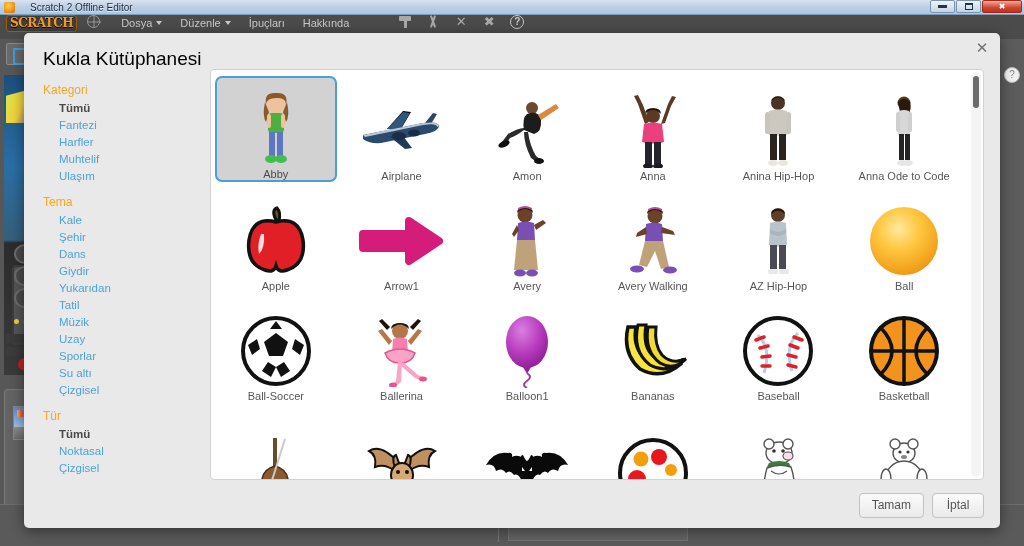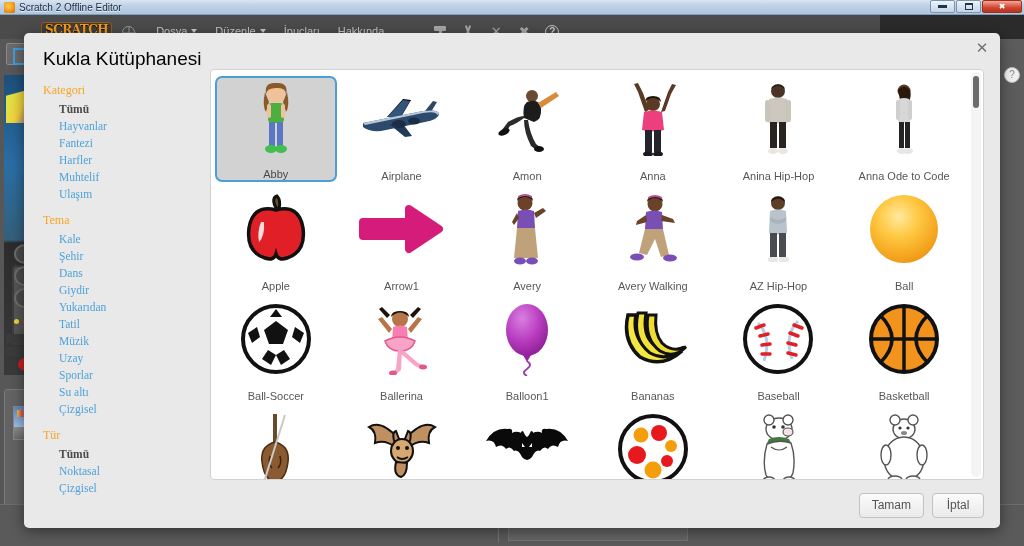--- a/index.html
+++ b/index.html
@@ -11,21 +11,21 @@
     background: #2b2b2b;
   }
 
   #app { position: relative; width: 1024px; height: 546px; overflow: hidden; }
 
   
   .titlebar {
     position: absolute; left: 0; top: 0; width: 1024px; height: 15px;
     background: linear-gradient(to bottom, #d9e4f0 0%, #bdd0e6 45%, #aec6e0 100%);
     border-bottom: 1px solid #7f9ebb;
-    display: flex; align-items: center;
+    display: flex; align-items: center; gap: 11px;
   }
   .titlebar .tb-icon {
     width: 11px; height: 11px; margin-left: 4px; margin-right: 4px;
     background: radial-gradient(circle at 40% 35%, #ffd24a 0%, #f09018 60%, #c96a06 100%);
     border-radius: 2px; flex: 0 0 auto;
   }
   .titlebar .tb-title {
     font-size: 10px; color: #16283c; white-space: nowrap;
     text-shadow: 0 1px 0 rgba(255,255,255,.7);
   }
@@ -38,22 +38,22 @@
   }
   .winbtn.close {
     background: linear-gradient(to bottom, #f3a79b, #cf4733 60%, #b8331f);
     border-color: #9e2d1b; color: #fff; width: 40px;
   }
   .winbtn .glyph-min { width: 9px; height: 3px; background: #20344a; border: 0; }
   .winbtn .glyph-max { width: 8px; height: 7px; border: 1px solid #20344a; border-top-width: 2px; }
 
   
   .menubar {
-    position: absolute; left: 0; top: 15px; width: 880px; height: 24px;
-    background: #4b4b4b; display: flex; align-items: flex-end; gap: 0; padding-left: 35px;
+    position: absolute; left: 0; top: 15px; width: 1024px; height: 24px;
+    background: #4b4b4b; display: flex; align-items: flex-start; gap: 0;
   }
   .scratch-logo {
     margin-left: 6px; margin-right: 10px;
     font-family: "DejaVu Serif", serif; font-weight: bold; font-size: 12px;
     color: #f89a1c; letter-spacing: -.5px;
     border: 1px solid #9a5c10; border-radius: 3px; padding: 0px 3px 1px 3px;
     background: #3e3e3e; text-shadow: 0 1px 0 #000;
   }
   .mb-globe {
     width: 13px; height: 13px; border-radius: 50%;
@@ -166,41 +166,40 @@
   }
   .modal-title {
     position: absolute; left: 19px; top: 15px;
     font-size: 19px; color: #000000; font-weight: normal;
   }
 
   
   .side {
     position: absolute; left: 19px; top: 50px; width: 165px; bottom: 48px;
     font-size: 11.5px;
-    font-family: Liberation Serif, serif;
   }
   .side-group { margin-bottom: 11px; }
   .side-head { color: #f5a623; font-size: 12px; margin-bottom: 2px; }
   .side-item { color: #4da2d9; padding: 1.5px 0 1.5px 16px; line-height: 14px; }
   .side-item.sel { color: #4a4a4a; font-weight: bold; }
 
   
   .gridwrap {
     position: absolute; left: 186px; top: 36px; right: 16px; bottom: 48px;
     background: #ffffff; border: 1px solid #d2d2d2; border-radius: 4px;
     overflow: hidden;
   }
   .grid {
     position: absolute; left: 0; top: 0; right: 14px; bottom: 0;
     display: grid; grid-template-columns: repeat(6, 1fr);
     grid-auto-rows: 110px; padding: 4px 2px 0 2px;
   }
   .cell {
     position: relative; display: flex; flex-direction: column;
-    align-items: center; justify-content: space-between;
+    align-items: center; justify-content: flex-end;
     border-radius: 7px; margin: 2px; padding-top: 4px;
   }
   .cell.sel { background: #d2d2d2; border: 2px solid #4a9fd8; padding-top: 2px; }
   .thumb { height: 78px; width: 100%; display: flex; align-items: center; justify-content: center; }
   .cap { font-size: 11px; color: #575757; text-align: center; line-height: 12px; padding: 0 2px; }
   .cell.sel .cap { color: #4a4a4a; }
 
   
   .sb-track { position: absolute; right: 2px; top: 2px; bottom: 2px; width: 10px; background: #f4f4f4; border-radius: 5px; }
   .sb-thumb { position: absolute; left: 2px; top: 4px; width: 6px; height: 32px; background: #6b6b6b; border-radius: 3px; }
@@ -293,21 +292,20 @@
   </div>
 
   <div class="modal">
     <div class="modal-close">✕</div>
     <div class="modal-title">Kukla Kütüphanesi</div>
 
     <div class="side" id="sidebar">
         <div class="side-group">
           <div class="side-head">Kategori</div>
           <div class="side-item sel">Tümü</div>
-          <div class="side-item">Hayvanlar</div>
           <div class="side-item">Fantezi</div>
           <div class="side-item">Harfler</div>
           <div class="side-item">Muhtelif</div>
           <div class="side-item">Ulaşım</div>
         </div>
         <div class="side-group">
           <div class="side-head">Tema</div>
           <div class="side-item">Kale</div>
           <div class="side-item">Şehir</div>
           <div class="side-item">Dans</div>

